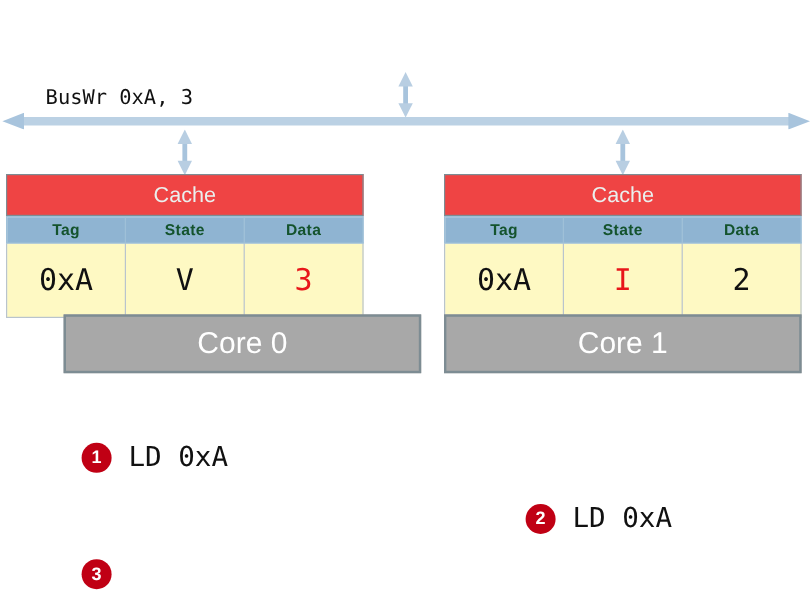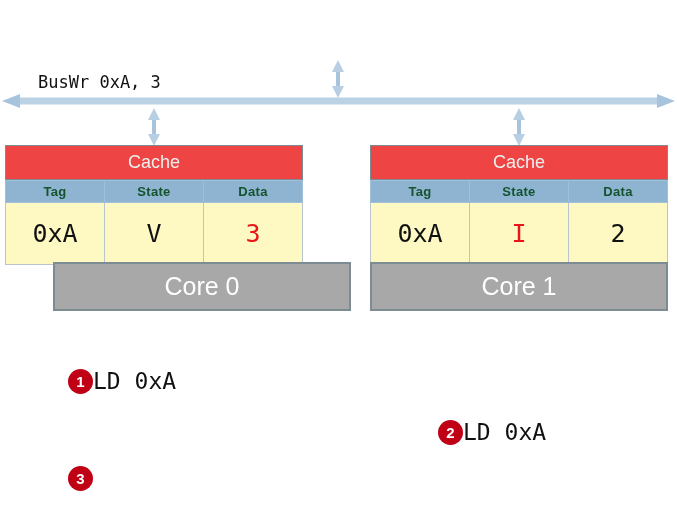--- a/index.html
+++ b/index.html
@@ -147,20 +147,21 @@
     background: #C00014;
     color: #ffffff;
     font-size: 15px;
     font-weight: bold;
     display: flex;
     align-items: center;
     justify-content: center;
     flex: 0 0 auto;
   }
   .instr .text {
+    margin-left: 14px;
     font-family: "DejaVu Sans Mono", monospace;
     font-size: 23px;
     color: #111111;
     white-space: pre;
   }
 </style>
 </head>
 <body>
 
 <div class="canvas">

